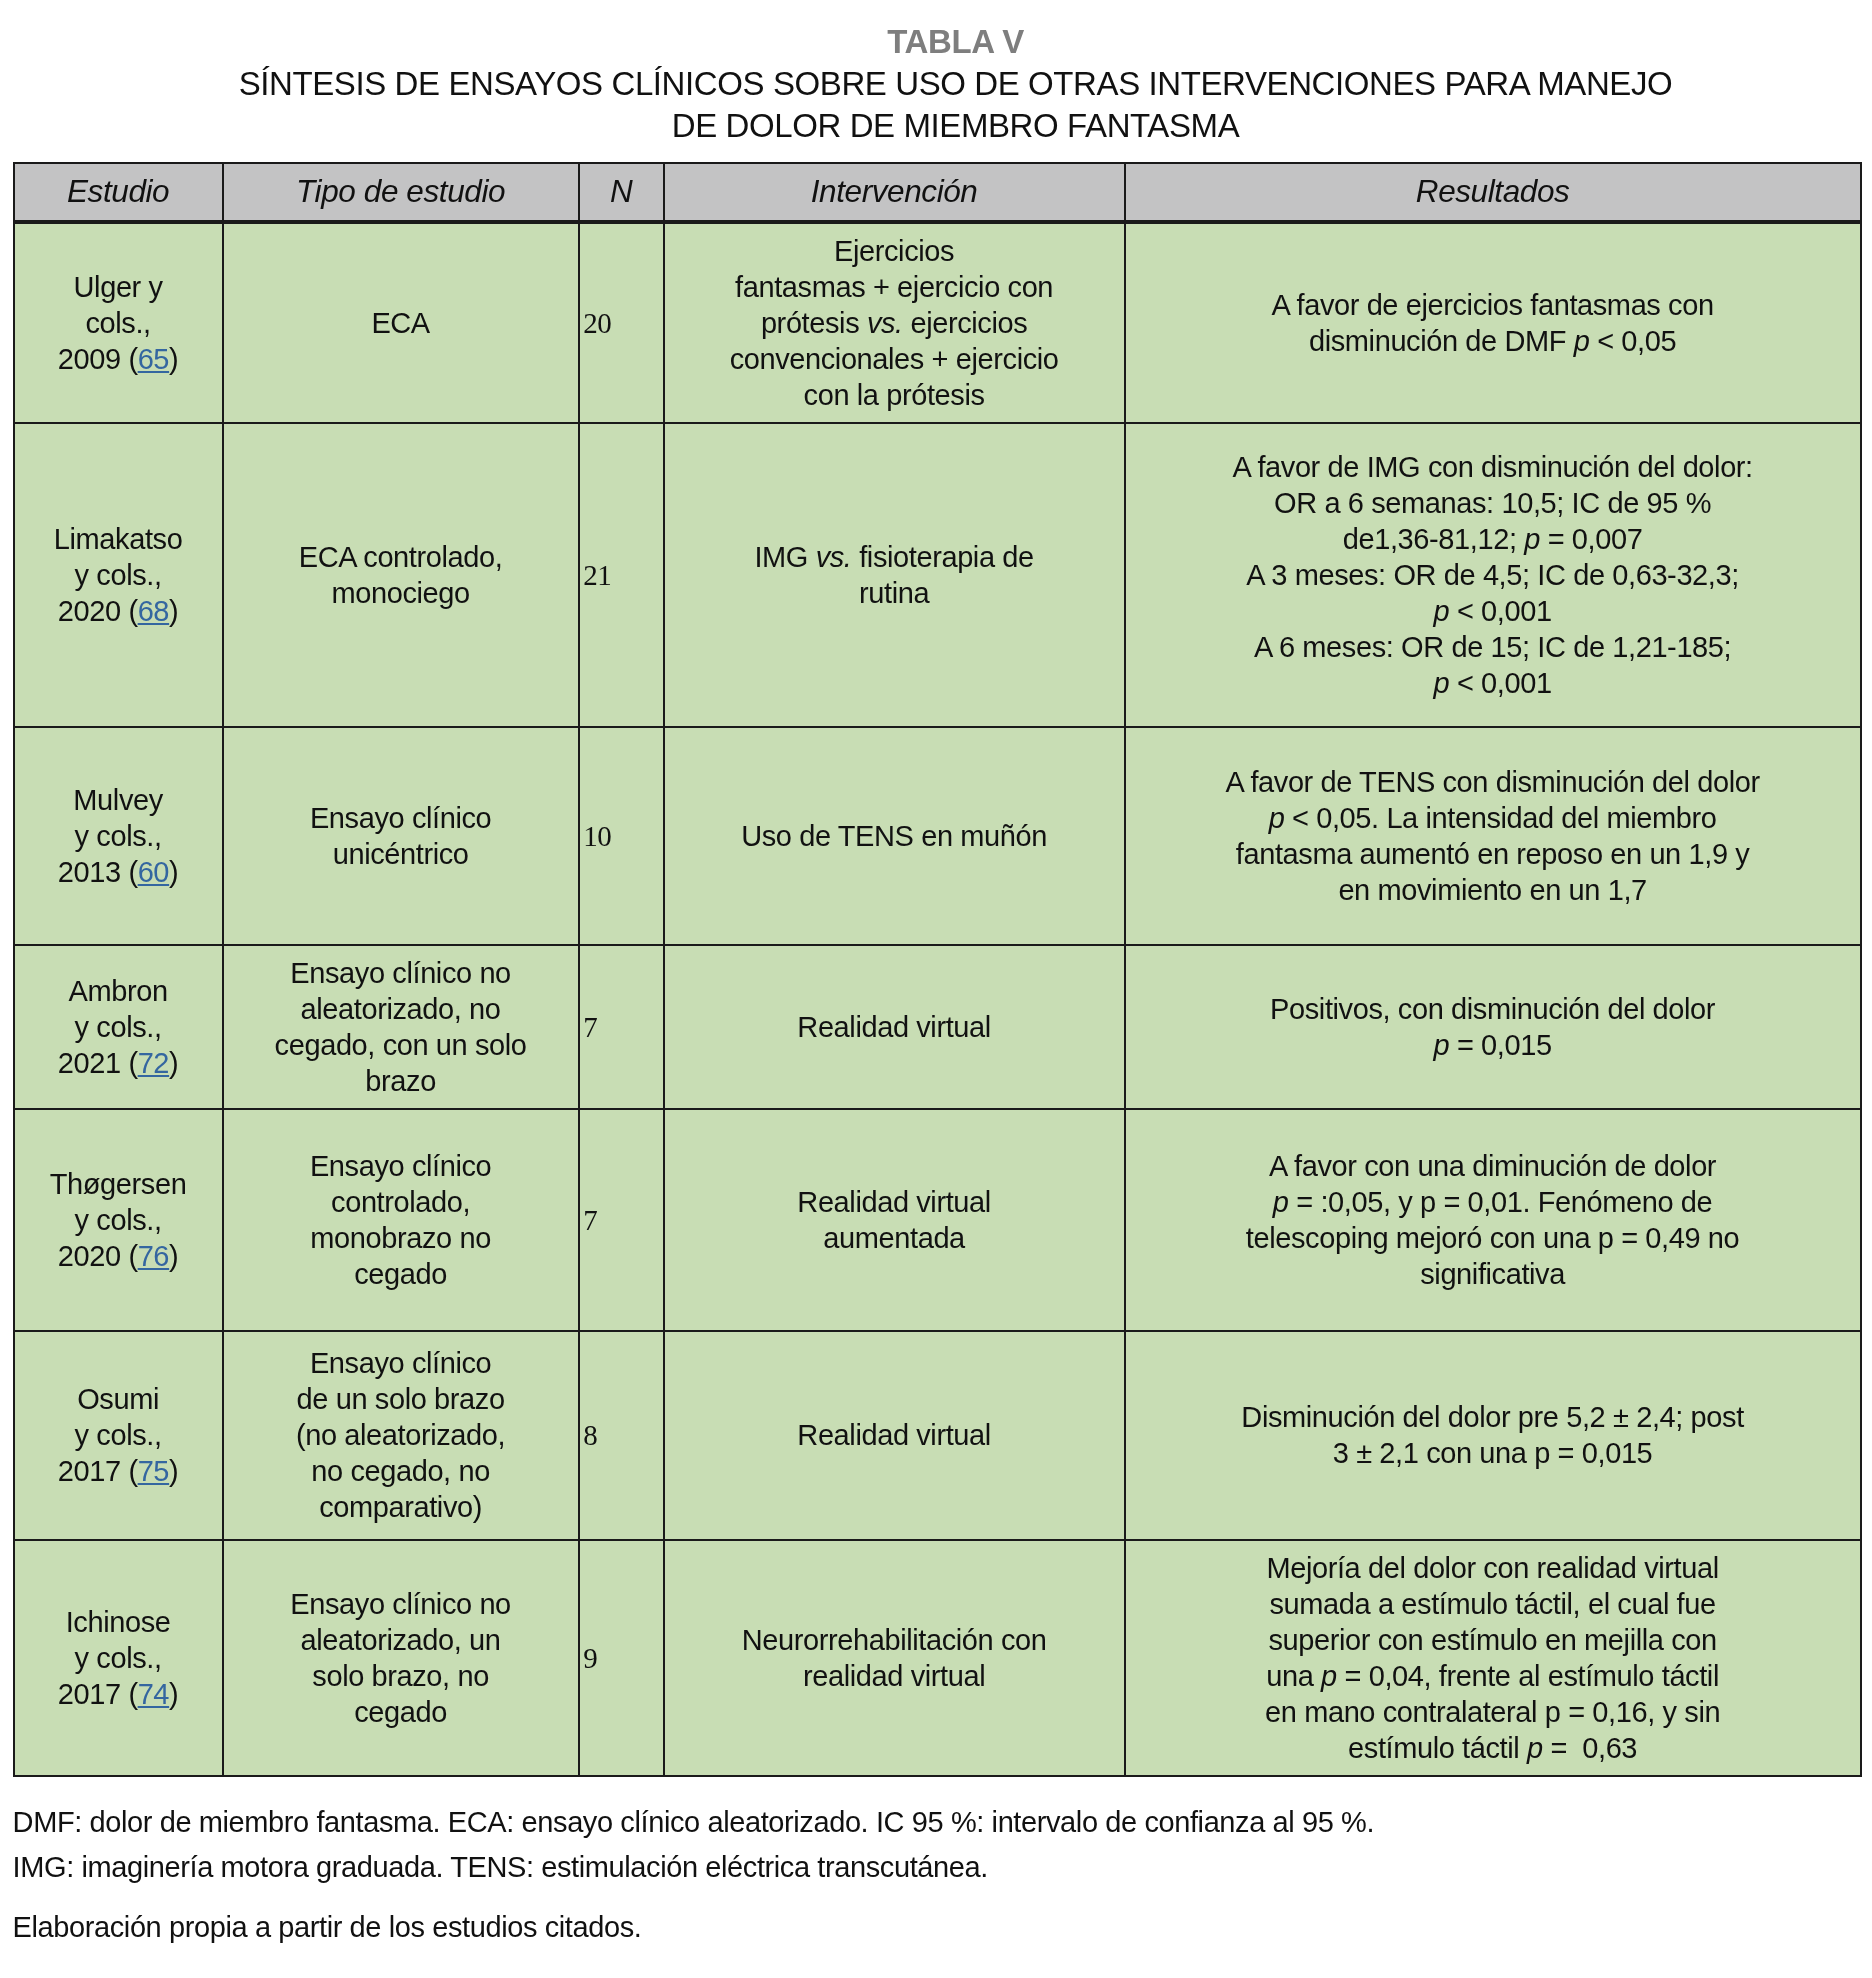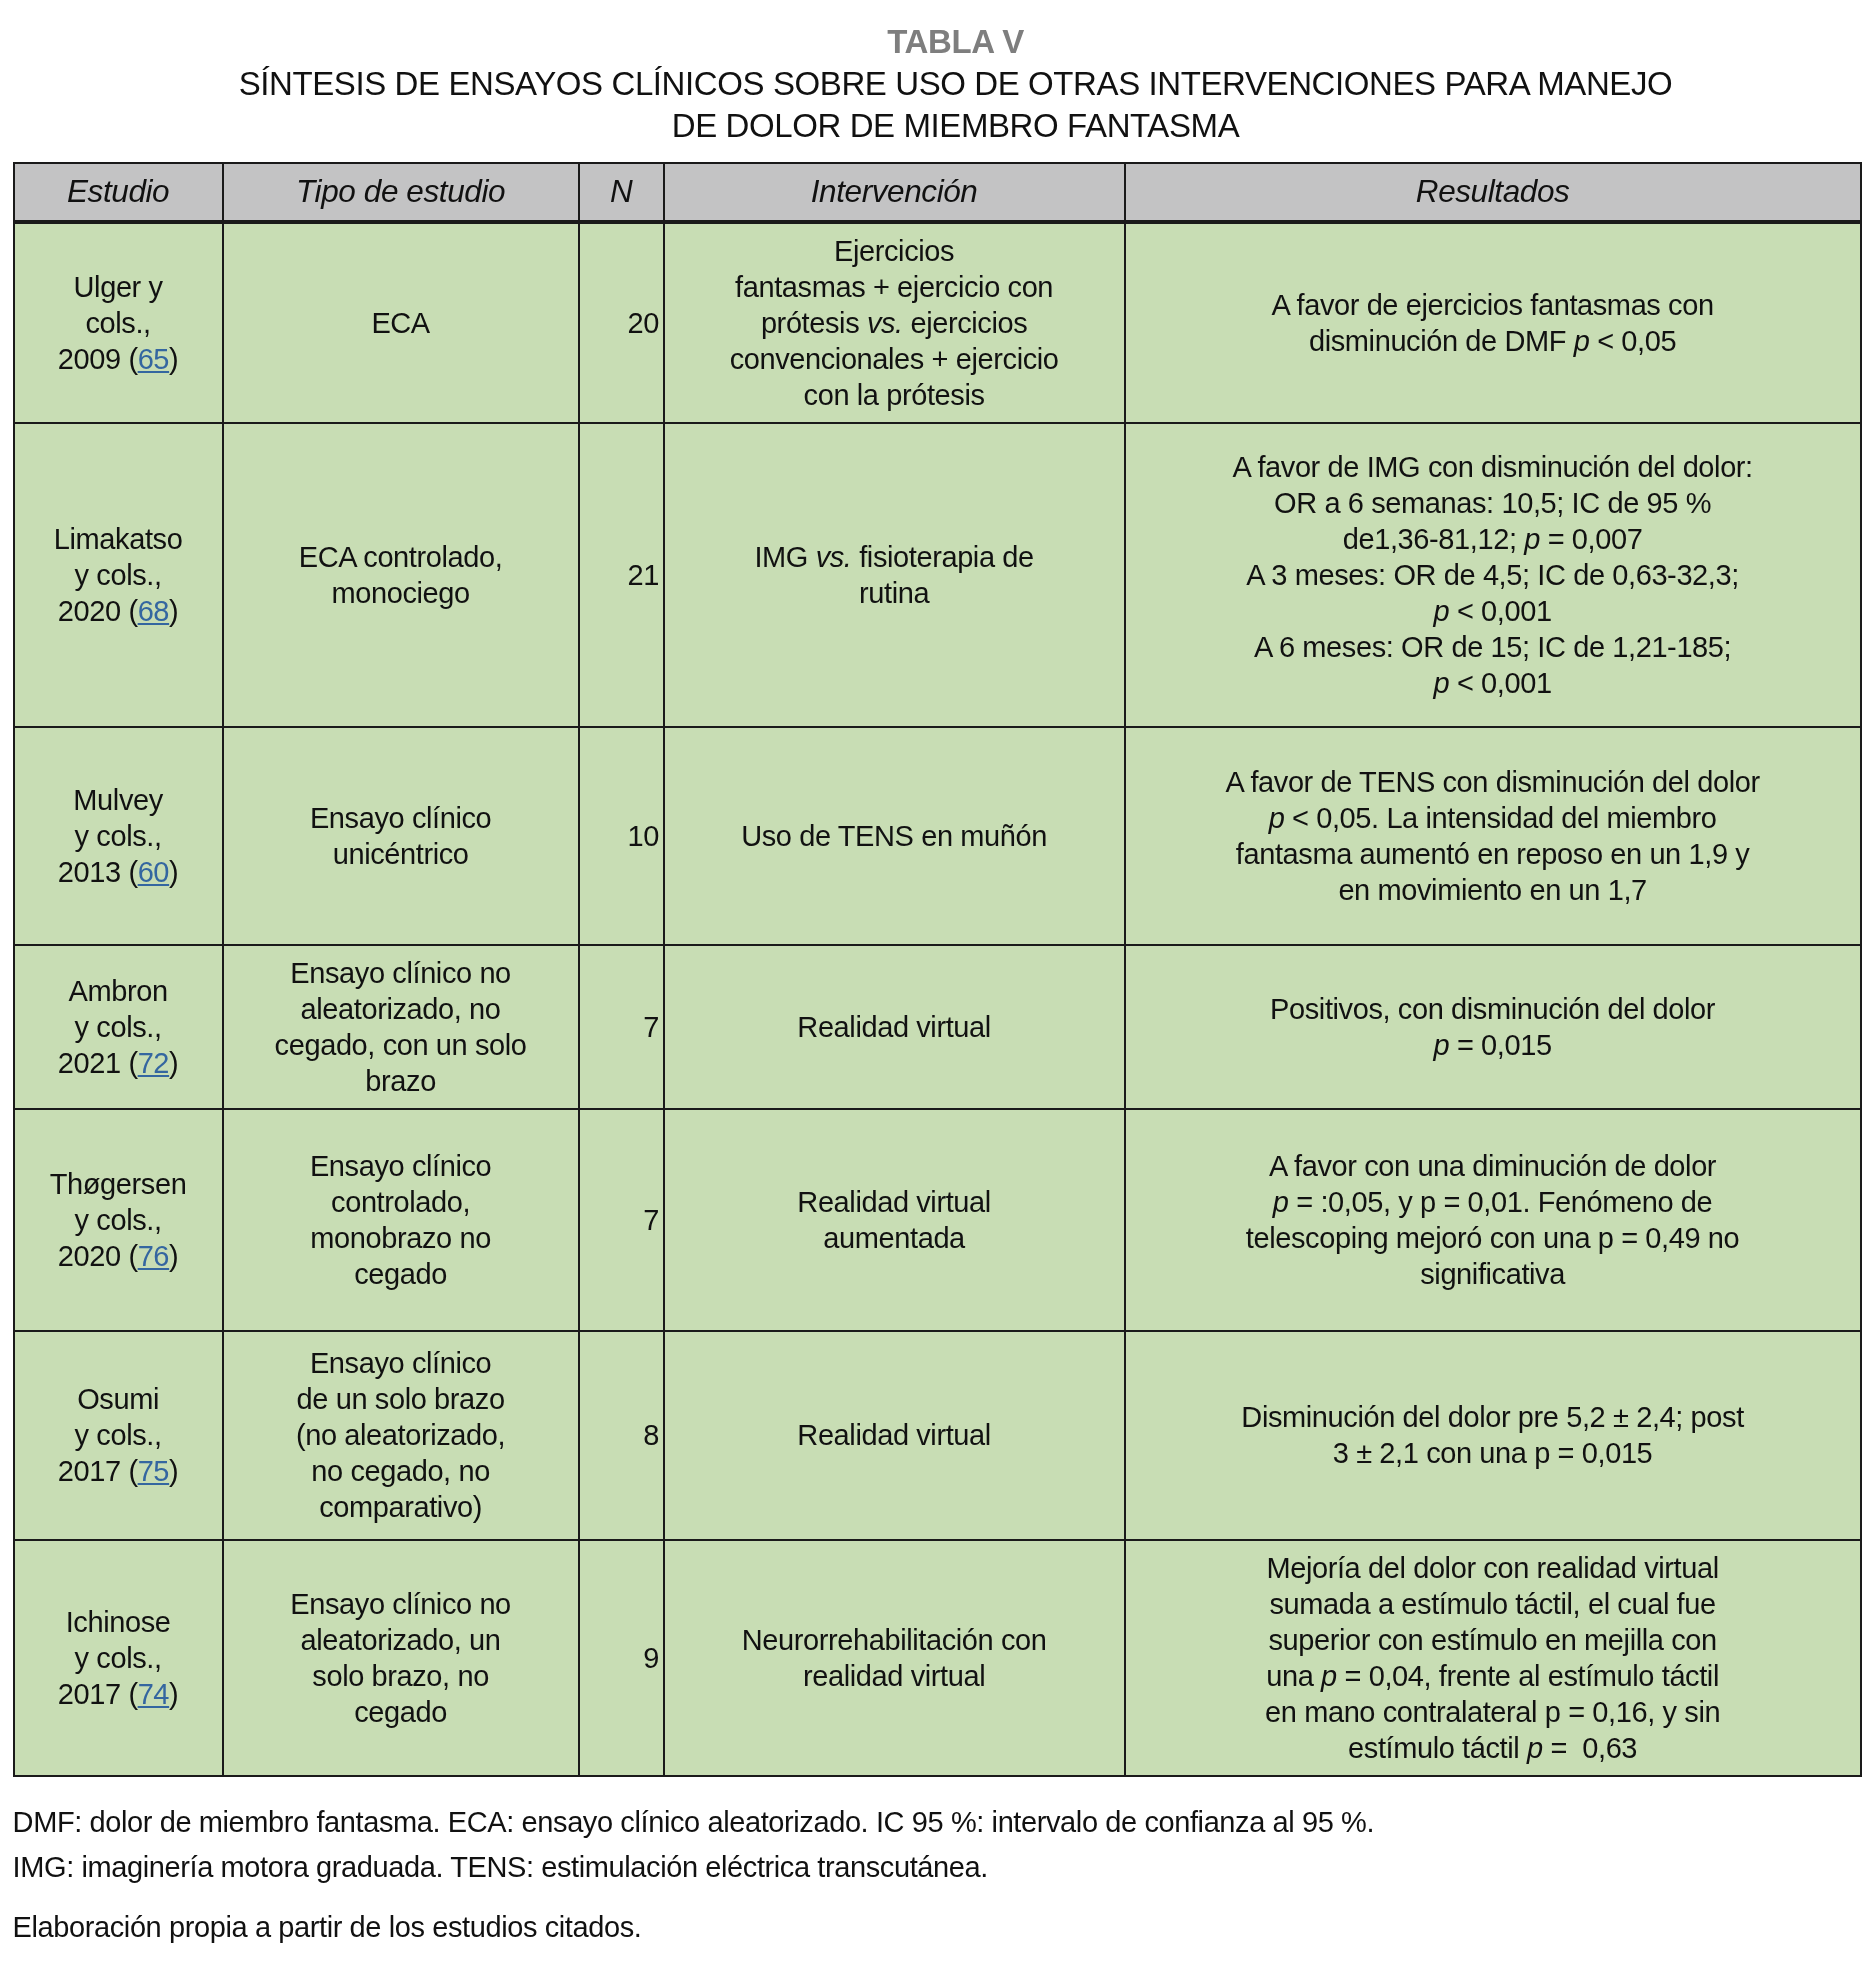--- a/index.html
+++ b/index.html
@@ -27,21 +27,21 @@
     height:68px; text-align:center; border-bottom:7.2px double var(--border);
   }
   tr.colhead th{
     background:var(--header_bg); font-style:italic; font-weight:400; font-size:31.5px;
     height:59px; text-align:center; border-bottom:4.5px solid var(--border);
   }
   td{
     background:var(--row_bg); font-size:29px; line-height:36px;
     padding:9px 14.4px; white-space:pre-wrap; text-align:center;
   }
-  td.n{ text-align:right; padding:9px 3.6px; }
+  td.n{ text-align:left; padding:9px 3.6px;font-family:Liberation Serif, serif; }
   tr.r1{height:200px;} tr.r2{height:304px;} tr.r3{height:218px;} tr.r4{height:128px;margin-top:12px;}
   tr.r5{height:222px;} tr.r6{height:209px;} tr.r7{height:236px;}
   a.ref{ color:var(--link); text-decoration:underline; cursor:pointer; }
   .footnotes{ margin:23.4px 12.6px 0 12.6px; font-size:29px; line-height:45px; }
   .footnotes .source{ margin-top:14.4px; }
 </style>
 </head>
 <body>
 
 <div class="title-block">

